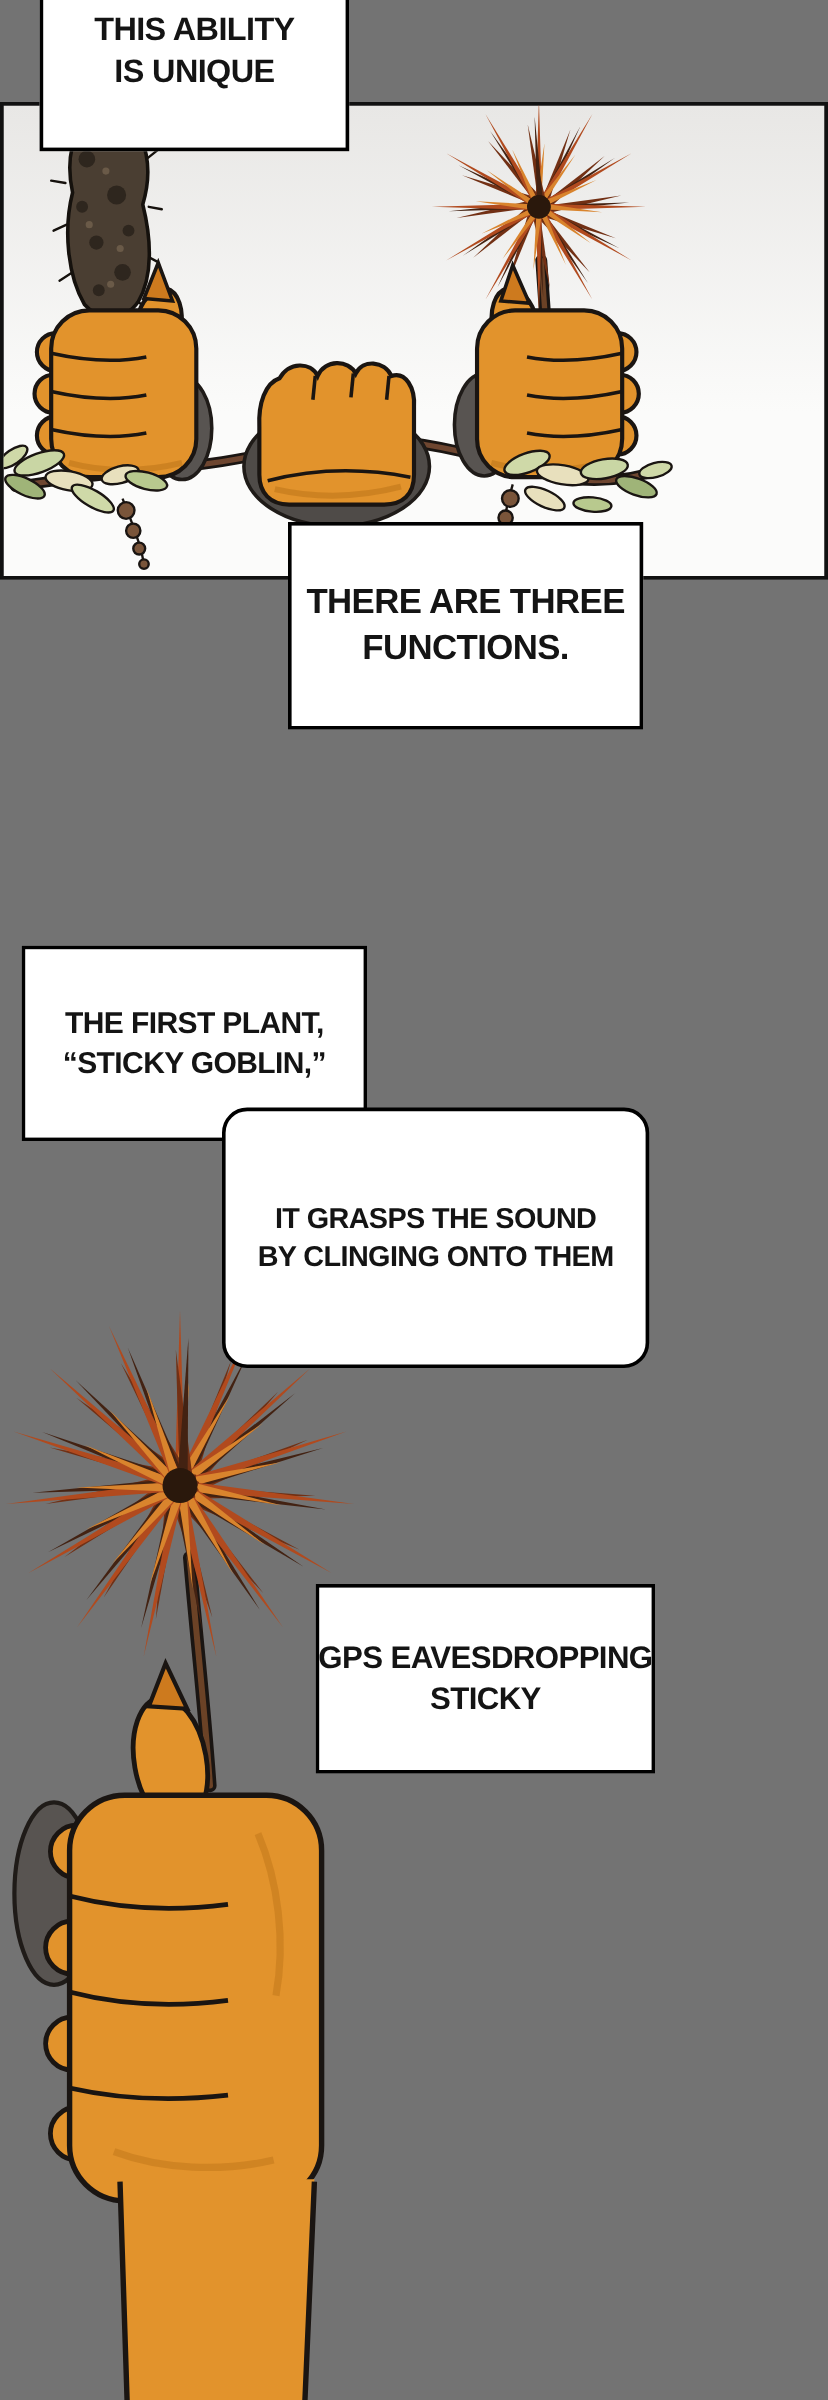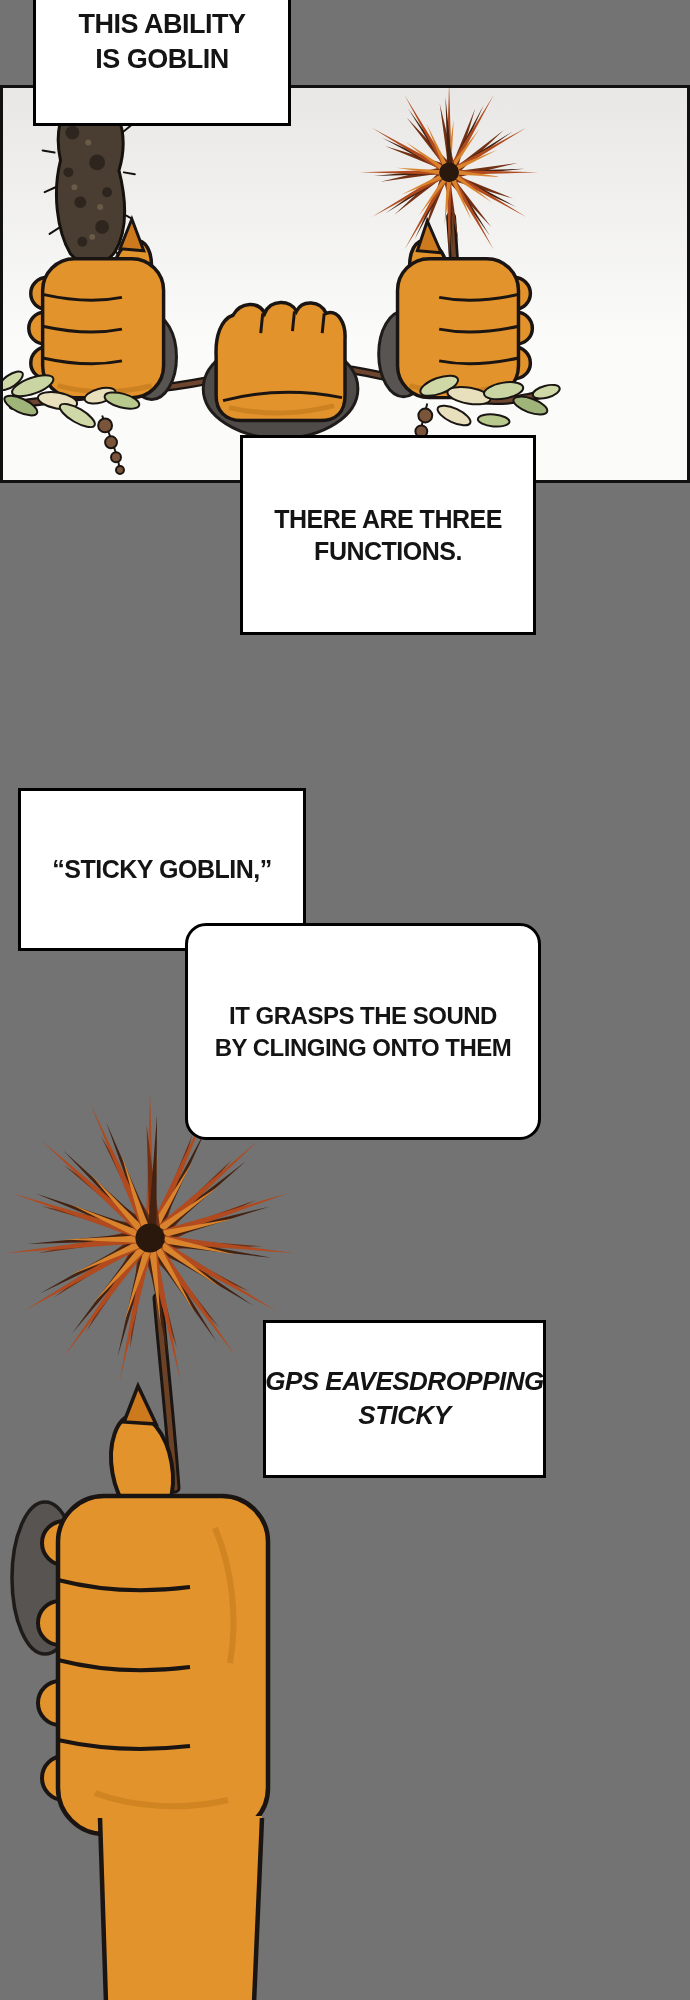--- a/index.html
+++ b/index.html
@@ -47,24 +47,24 @@
   }
   .bubble .line {
     font-weight: 700;
     color: #141414;
     letter-spacing: -0.5px;
     line-height: 1.3;
     white-space: nowrap;
   }
   .b1 { left: 33px;  top: -4px;   width: 258px; height: 130px;
         justify-content: flex-start; padding-top: 8px; font-size: 27px; }
-  .b2 { left: 240px; top: 435px;  width: 296px; height: 200px; font-size: 25px; }
+  .b2 { left: 240px; top: 435px;  width: 296px; height: 173px; font-size: 29px; }
   .b3 { left: 18px;  top: 788px;  width: 288px; height: 163px; font-size: 25px; }
   .b4 { left: 185px; top: 923px;  width: 356px; height: 217px; font-size: 24px; border-radius: 21px; }
-  .b5 { left: 263px; top: 1320px; width: 283px; height: 158px; font-size: 26px; font-style: italic; }
+  .b5 { left: 263px; top: 1320px; width: 283px; height: 158px; font-size: 26px; }
 </style>
 </head>
 <body>
 
 <div class="page">
 
   <section class="panel">
     <svg viewBox="0 0 690 395" preserveAspectRatio="none" xmlns="http://www.w3.org/2000/svg" xmlns:xlink="http://www.w3.org/1999/xlink">
       <defs>
         <g id="sp">
@@ -275,29 +275,30 @@
       </g>
       <polygon points="100,728 262,728 254,915 106,915" fill="#e2932c"></polygon>
       <path d="M 100,730 L 106,915 M 262,730 L 254,915" stroke="#1a1512" stroke-width="4.5" fill="none"></path>
       <path d="M 215,440 C 232,480 238,530 230,575" fill="none" stroke="#c57a1c" stroke-width="6" opacity="0.6"></path>
       <path d="M 95,705 C 135,720 185,722 228,712" fill="none" stroke="#c57a1c" stroke-width="6" opacity="0.6"></path>
     </g>
   </svg>
 
   <div class="bubble b1">
     <div class="line">THIS ABILITY</div>
-    <div class="line">IS GOBLIN</div>
+    <div class="line">IS UNIQUE</div>
   </div>
 
   <div class="bubble b2">
     <div class="line">THERE ARE THREE</div>
     <div class="line">FUNCTIONS.</div>
   </div>
 
   <div class="bubble b3">
+    <div class="line">THE FIRST PLANT,</div>
     <div class="line">“STICKY GOBLIN,”</div>
   </div>
 
   <div class="bubble b4">
     <div class="line">IT GRASPS THE SOUND</div>
     <div class="line">BY CLINGING ONTO THEM</div>
   </div>
 
   <div class="bubble b5">
     <div class="line">GPS EAVESDROPPING</div>

